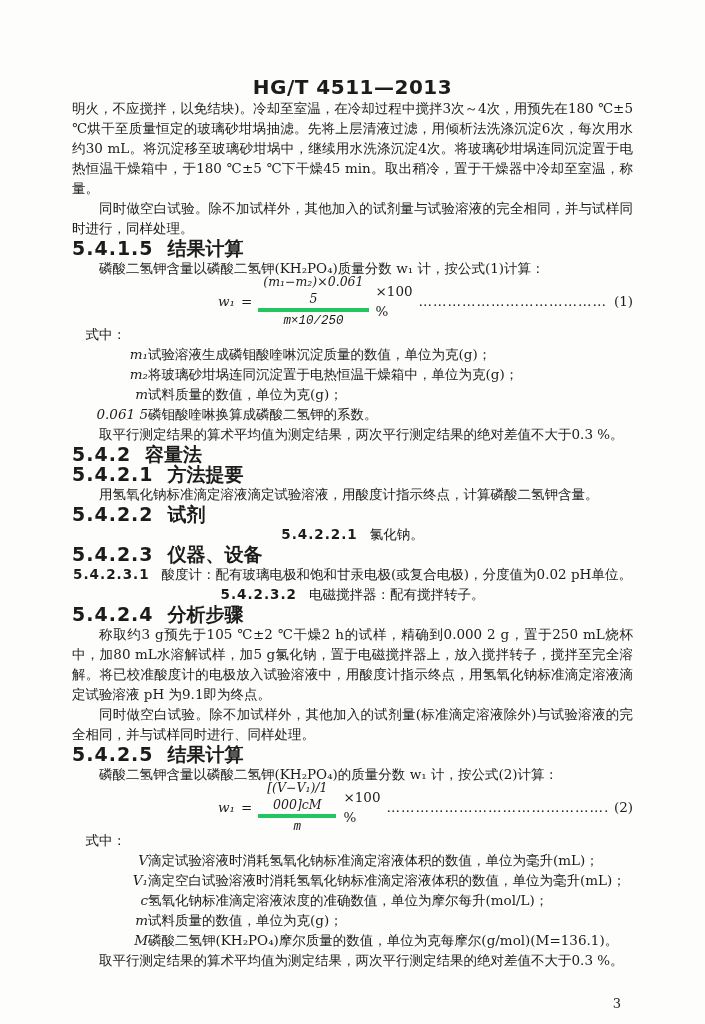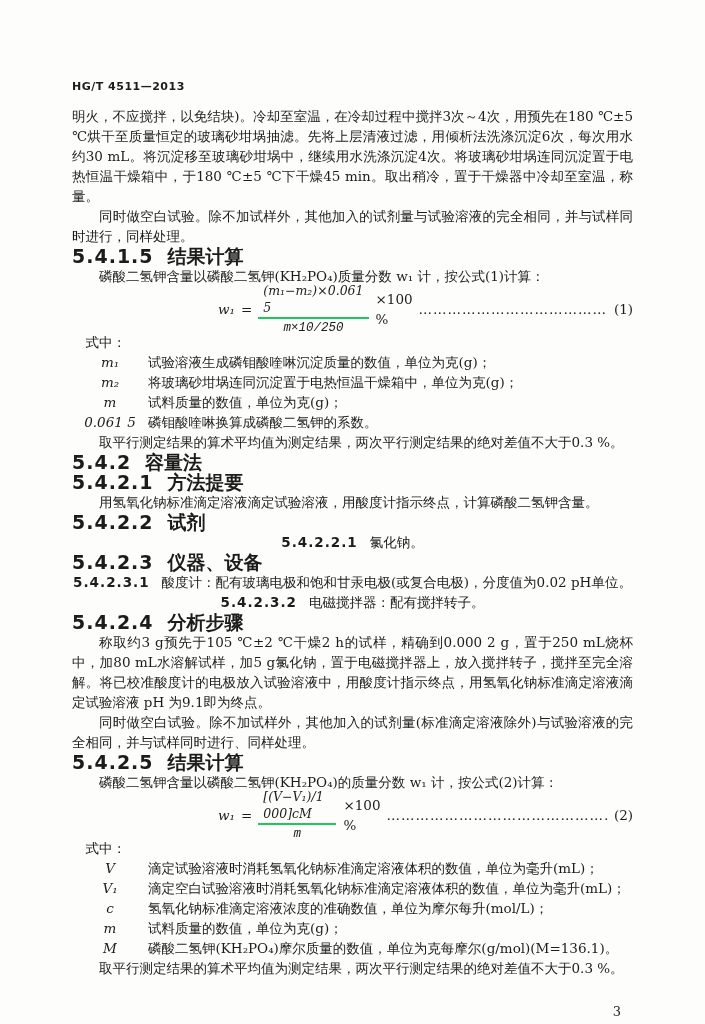--- a/index.html
+++ b/index.html
@@ -6,50 +6,50 @@
   .page{
     width:705px;height:1024px;box-sizing:border-box;
     margin:0 auto;
     padding:78px 72px 0 72px;
     background:#fdfdfb;color:#1c1c1c;
     font-family:"DejaVu Serif","Liberation Serif",serif;
     font-size:13.5px;line-height:20px;
     overflow:hidden;
   }
   .doc-header{
-    text-align:left;
+    text-align:center;
     font-family:"DejaVu Sans","Liberation Sans",sans-serif;
-    font-weight:bold;font-size:11px;line-height:18px;
-    margin-bottom:10px;letter-spacing:.5px;
+    font-weight:bold;font-size:20px;line-height:18px;
+    margin-bottom:2px;letter-spacing:.5px;
   }
   p{margin:0;text-align:justify;}
   .indent{text-indent:2em;}
   .where{text-indent:1em;}
   h3{
     margin:0;font-size:19px;font-weight:bold;line-height:20px;
     font-family:"DejaVu Sans","Liberation Sans",sans-serif;
   }
   .h-num{margin-right:14px;letter-spacing:1px;}
   .clause{text-align:center;}
   .c-num{
     font-family:"DejaVu Sans","Liberation Sans",sans-serif;
     font-weight:bold;margin-right:12px;letter-spacing:1px;
   }
   .def-row{display:flex;line-height:20px;}
-  .def-sym{flex:0 0 76px;text-align:center;font-style:italic;}
+  .def-sym{flex:0 0 76px;text-align:right;font-style:italic;}
   .def-desc{flex:1;text-align:justify;}
   .formula{display:flex;align-items:center;height:46px;}
   .f-spacer{flex:0 0 146px;}
   .f-var{font-style:italic;}
   .f-eq{margin:0 6px;}
   .frac{
     display:inline-flex;flex-direction:column;align-items:center;
     font-style:italic;font-size:12.5px;line-height:17px;
   }
-  .frac .num{padding:0 5px 1px 5px;border-bottom:2px solid #22c55e;}
+  .frac .num{padding:0 5px 1px 5px;border-bottom:4px solid #22c55e;text-align:center;}
   .frac .den{padding:1px 5px 0 5px;font-family:Liberation Mono, monospace;}
   .f-mult{margin-left:7px;}
   .f-dots{flex:1 1 auto;overflow:hidden;white-space:nowrap;margin:0 6px;letter-spacing:1px;}
   .f-label{flex:0 0 auto;}
   .page-number{text-align:right;padding-right:12px;margin-top:24px;font-size:13px;}
 </style>
 </head>
 <body>
 
 <div class="page">

